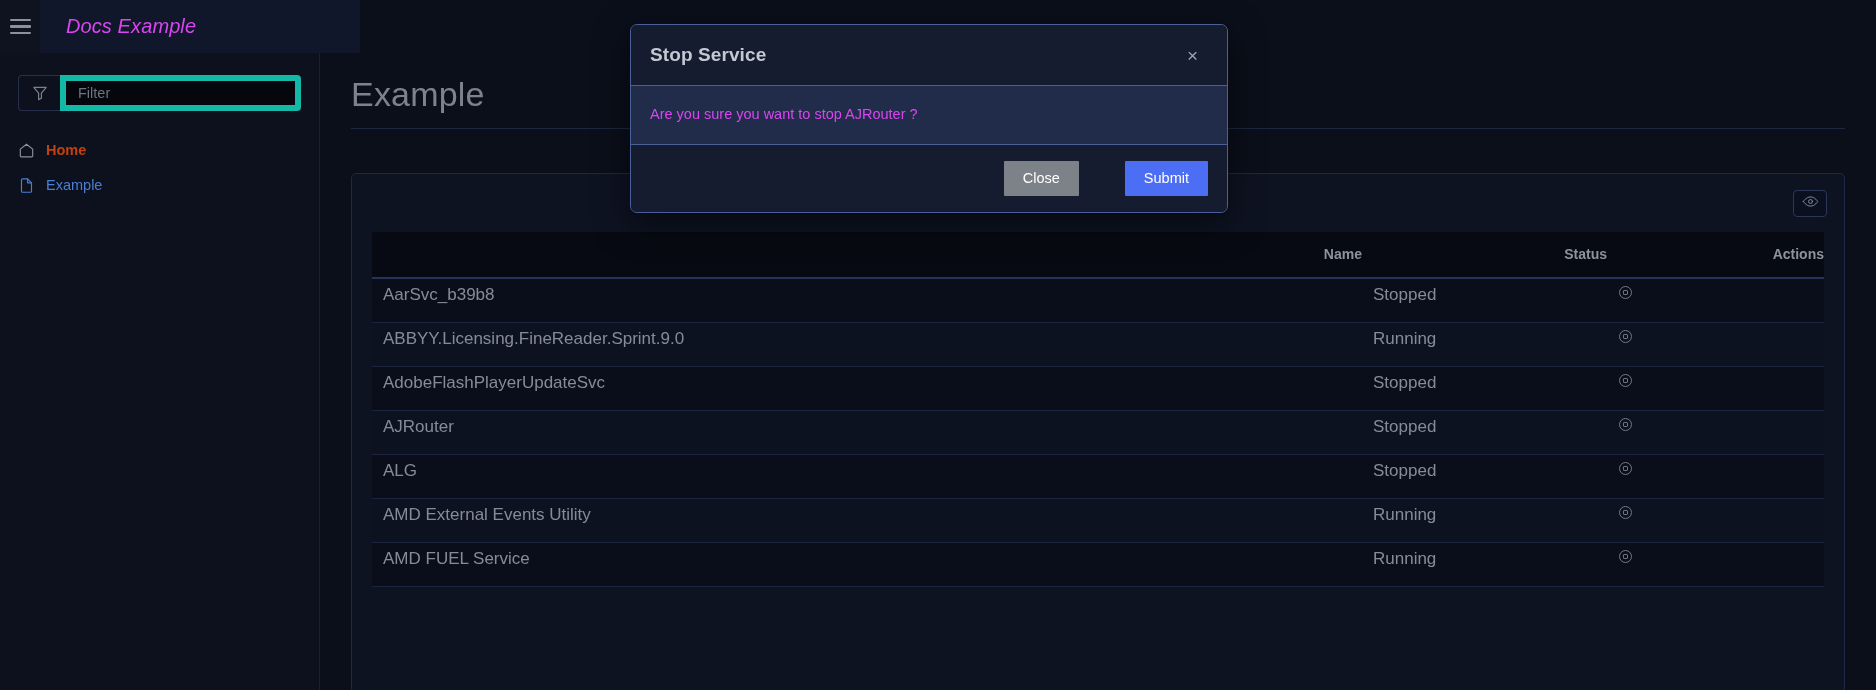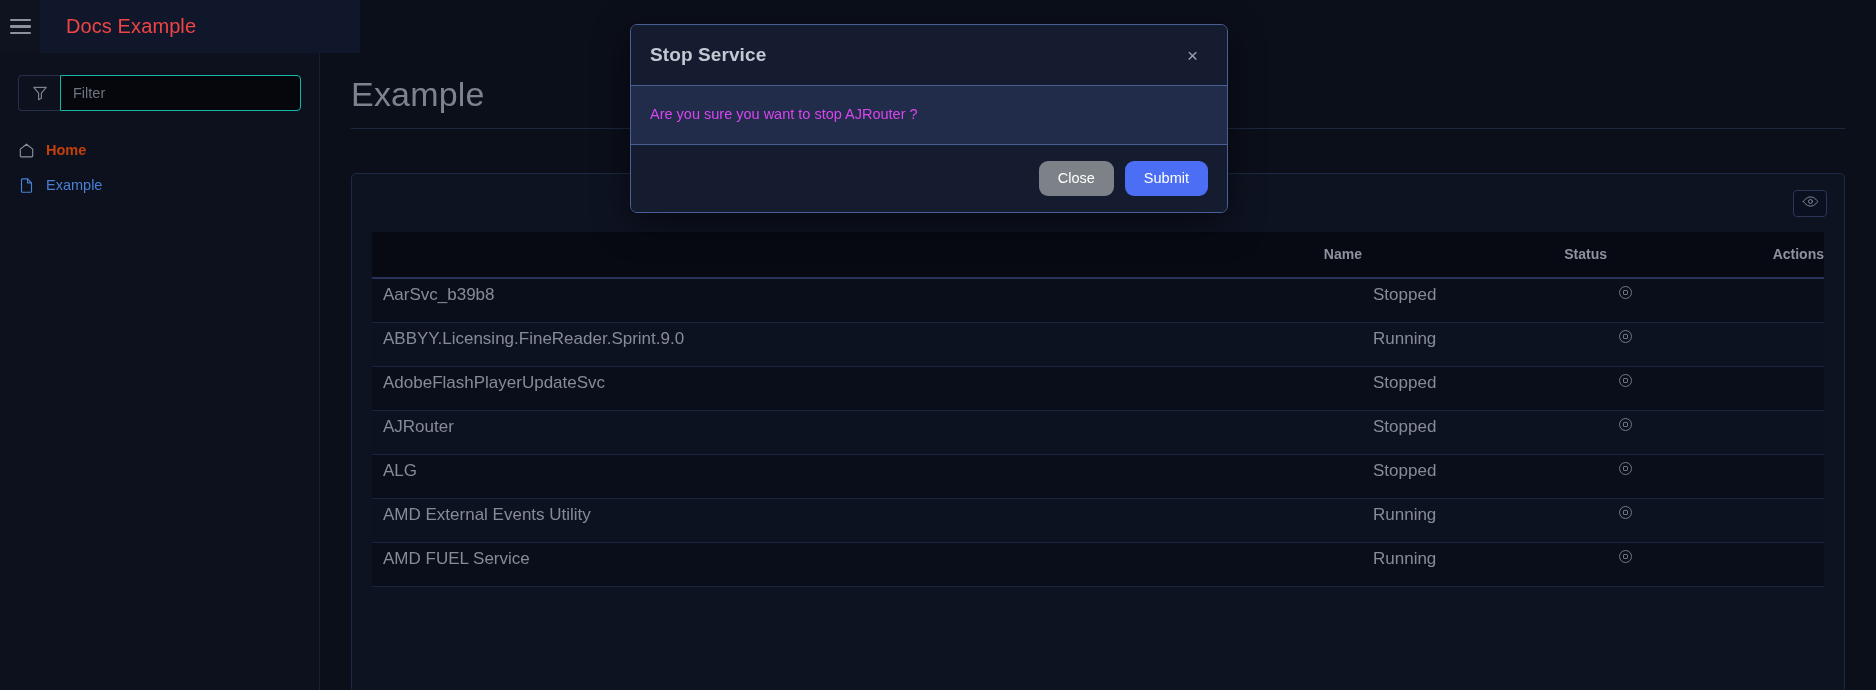--- a/index.html
+++ b/index.html
@@ -55,24 +55,25 @@
   .brand-cell {
     width: 320px;
     height: 53px;
     background: #10172a;
     display: flex;
     align-items: center;
     padding-left: 26px;
   }
   .brand-title {
     font-size: 20px;
-    color: #ef4444;
+    color: #d946ef;
     font-weight: 400;
     letter-spacing: .1px;
     white-space: nowrap;
+    font-style: italic;
   }
   .topbar-rest {
     flex: 1;
     background: #0b0f1a;
   }
 
   
   .sidebar {
     position: absolute;
     top: 53px; left: 0;
@@ -93,21 +94,21 @@
     border-right: none;
     border-radius: 4px 0 0 4px;
     background: #0c111d;
     display: flex;
     align-items: center;
     justify-content: center;
   }
   .filter-addon svg { display: block; }
   .filter-input {
     flex: 1;
-    border: 1px solid #14b8a6;
+    border: 6px solid #14b8a6;
     border-radius: 0 4px 4px 0;
     background: #05070d;
     color: #b6bcc6;
     font-size: 14.5px;
     font-family: "Liberation Sans", sans-serif;
     padding: 0 12px;
     outline: none;
   }
   .filter-input::placeholder { color: #6e7480; }
 
@@ -263,27 +264,27 @@
     background: #151c30;
     padding: 16px 19px;
     display: flex;
     justify-content: flex-end;
     gap: 11px;
   }
   .btn {
     font-family: "Liberation Sans", sans-serif;
     font-size: 14.5px;
     border: none;
-    border-radius: 9px;
+    border-radius: 1px;
     padding: 9px 19px;
     cursor: pointer;
     line-height: 1.15;
   }
   .btn-secondary { background: #7d8288; color: #ffffff; }
-  .btn-primary   { background: #4c6ef5; color: #ffffff; }
+  .btn-primary   { background: #4c6ef5; color: #ffffff; margin-left: 35px; }
 </style>
 </head>
 <body>
 
 <div class="app">
 
   <div class="topbar">
     <div class="hamburger-cell">
       <span class="hamburger">
         <i></i>

